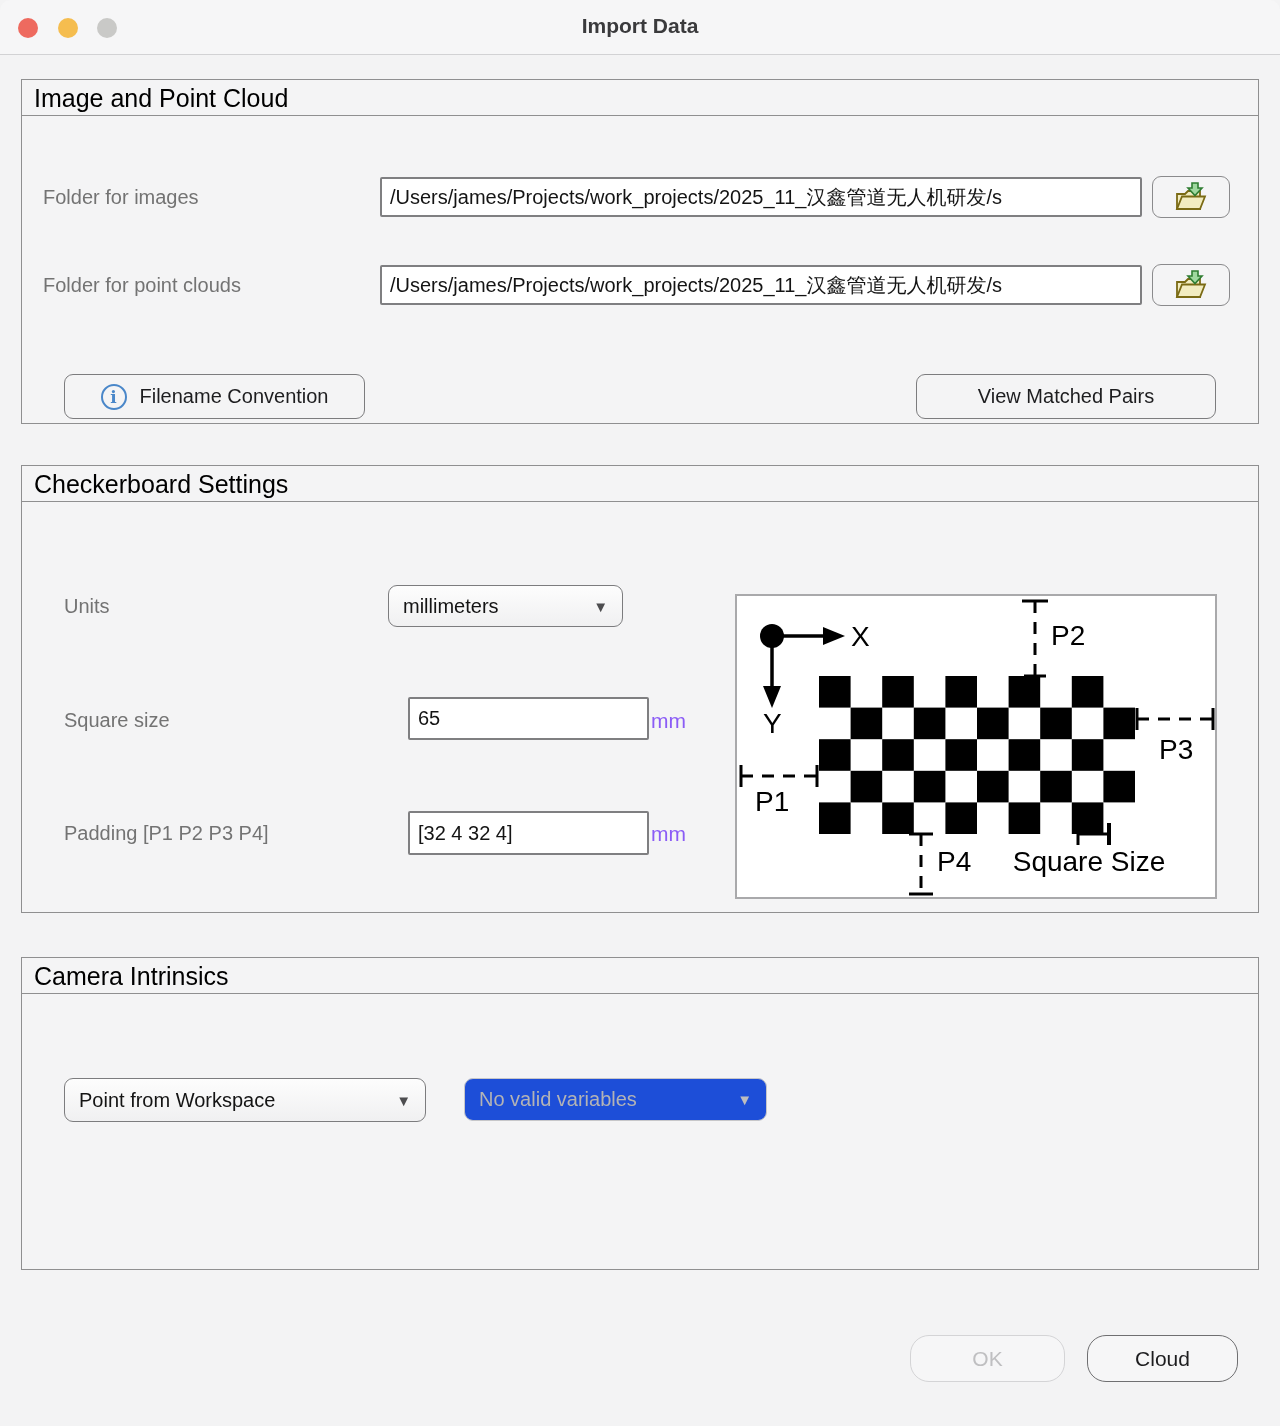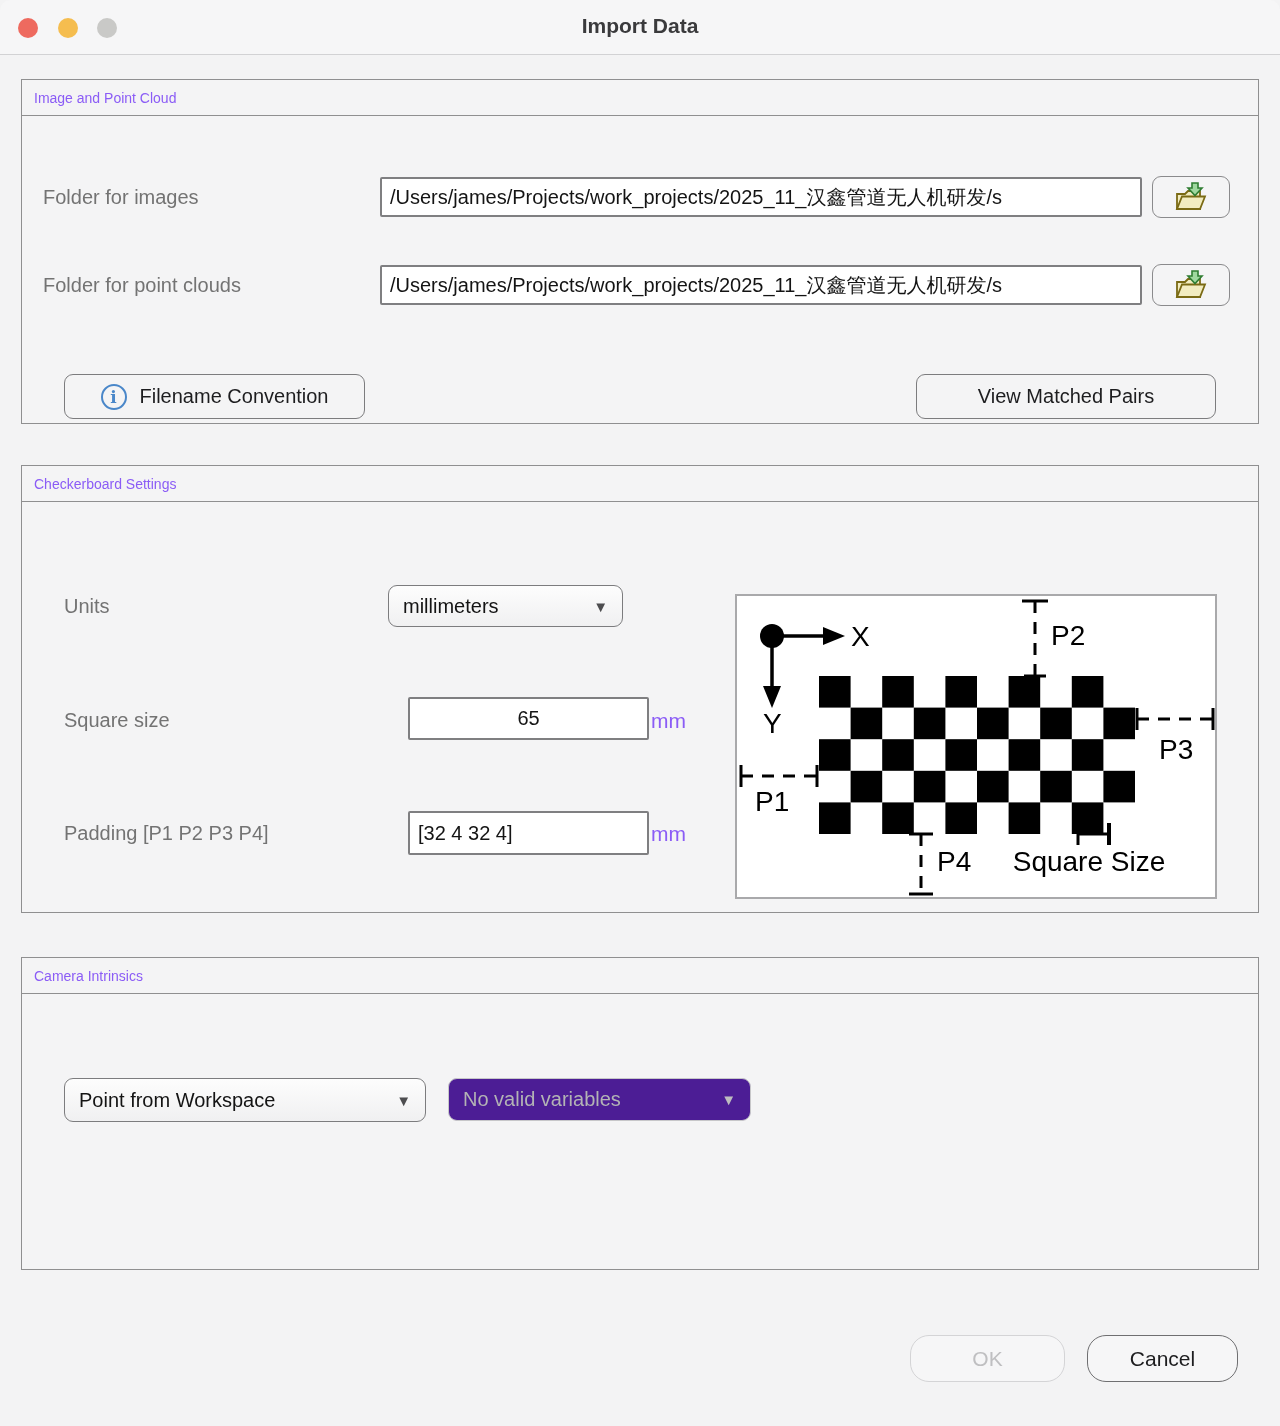--- a/index.html
+++ b/index.html
@@ -26,21 +26,21 @@
     position:absolute; left:0; top:14px; width:100%;
     text-align:center; font-size:21px; font-weight:bold; color:#3a3a3c;
   }
   
   .groupbox {
     position:absolute; left:21px; width:1238px;
     border:1px solid #8f8f90; background:#f4f4f5;
   }
   .gb-header {
     height:36px; line-height:36px; padding:0 12px;
-    font-size:14px; color:#8b5cf6;
+    font-size:25px; color:#000000;
     border-bottom:1px solid #8f8f90;
   }
   .gb-body { position:relative; width:100%; }
   .field-label { position:absolute; font-size:20px; color:#737373; white-space:nowrap;text-align:center; }
   .text-input {
     position:absolute; border:2px solid #7f7f81; border-radius:2px;
     background:#ffffff; font-family:"Liberation Sans",sans-serif;
     font-size:20px; color:#141414; padding:0 8px; outline:none;margin-left:20px;
   }
   .browse-btn {
@@ -61,21 +61,21 @@
   }
   
   .dropdown {
     position:absolute; border:1.5px solid #7c7c7e; border-radius:9px;
     background:linear-gradient(#fdfdfd,#f0f0f1);
     font-size:20px; color:#141414;
     display:flex; align-items:center; padding:0 14px; cursor:pointer;
   }
   .dropdown .dd-caret { margin-left:auto; font-size:15px; color:#4d4d4f; }
   .dropdown.disabled {
-    background:#4c1d95; border-color:#c7c7c9; color:#b3b3b5; cursor:default;
+    background:#1d4ed8; border-color:#c7c7c9; color:#b3b3b5; cursor:default;margin-left:16px;
   }
   .dropdown.disabled .dd-caret { color:#bdbdbf; }
   .unit-label { position:absolute; font-size:21px; color:#8b5cf6; }
   
   .diagram {
     position:absolute; background:#ffffff; border:2px solid #a9a9ab;
   }
   
   .footer-btn {
     position:absolute; height:47px;
@@ -132,21 +132,21 @@
 <div class="groupbox" style="top:465px; height:448px;">
   <div class="gb-header">Checkerboard Settings</div>
   <div class="gb-body">
     <div class="field-label" style="left:42px; top:93px;">Units</div>
     <div class="dropdown" style="left:366px; top:83px; width:235px; height:42px;">
       <span>millimeters</span>
       <span class="dd-caret">▼</span>
     </div>
 
     <div class="field-label" style="left:42px; top:207px;">Square size</div>
-    <input class="text-input" style="left: 366px; top: 195px; width: 241px; height: 43px; text-align: center;" value="65">
+    <input class="text-input" style="left: 366px; top: 195px; width: 241px; height: 43px;" value="65">
     <div class="unit-label" style="left:629px; top:207px;">mm</div>
 
     <div class="field-label" style="left:42px; top:320px;">Padding [P1 P2 P3 P4]</div>
     <input class="text-input" style="left: 366px; top: 309px; width: 241px; height: 44px;" value="[32 4 32 4]">
     <div class="unit-label" style="left:629px; top:320px;">mm</div>
 
     <div class="diagram" style="left:713px; top:92px; width:482px; height:305px;">
       <svg width="478" height="301" viewBox="0 0 478 301">
 
         <circle cx="35" cy="40" r="12" fill="#000"></circle>
@@ -225,14 +225,14 @@
       <span>No valid variables</span>
       <span class="dd-caret">▼</span>
     </div>
   </div>
 </div>
 
 <button class="footer-btn btn-disabled" style="left:910px; top:1335px; width:155px;">
   <span>OK</span>
 </button>
 <button class="footer-btn btn-enabled" style="left:1087px; top:1335px; width:151px;">
-  <span>Cancel</span>
+  <span>Cloud</span>
 </button>
 
 </body></html>

